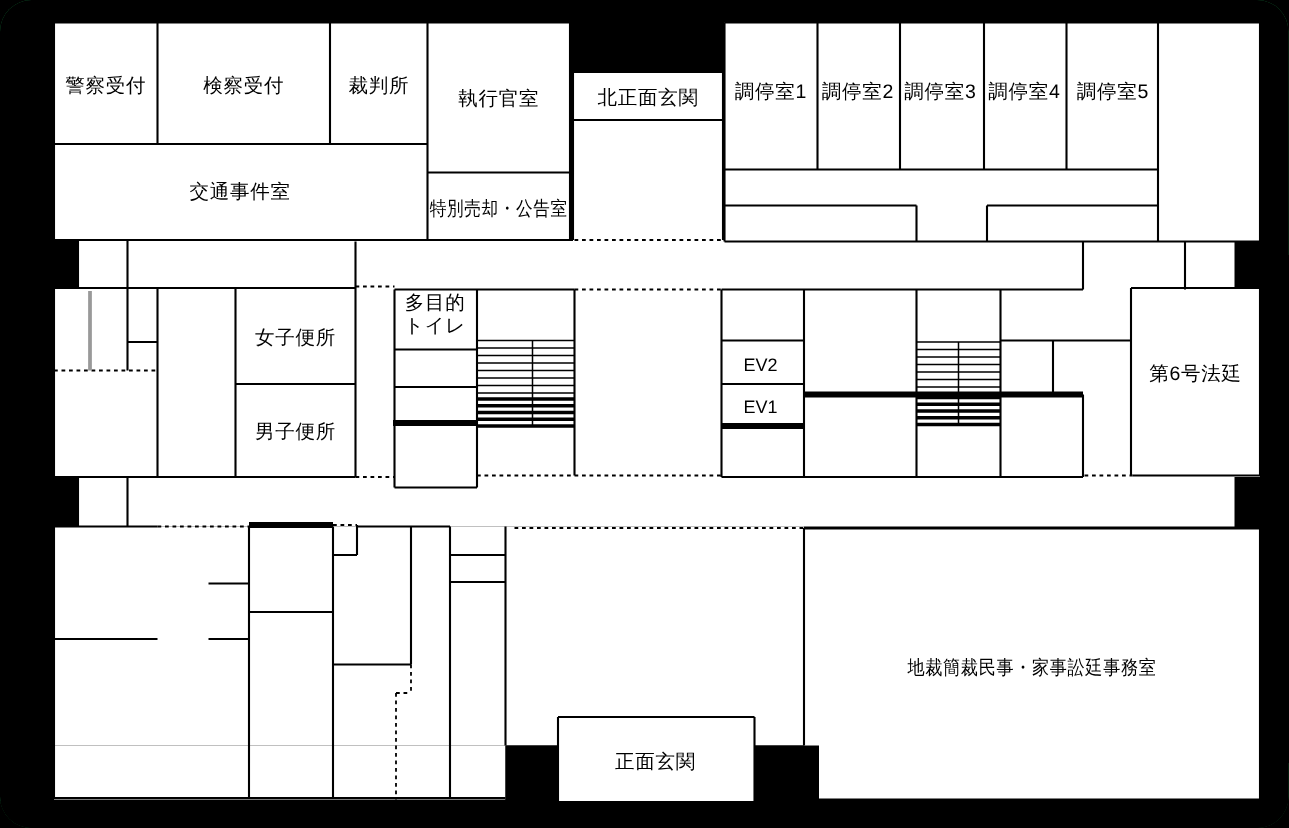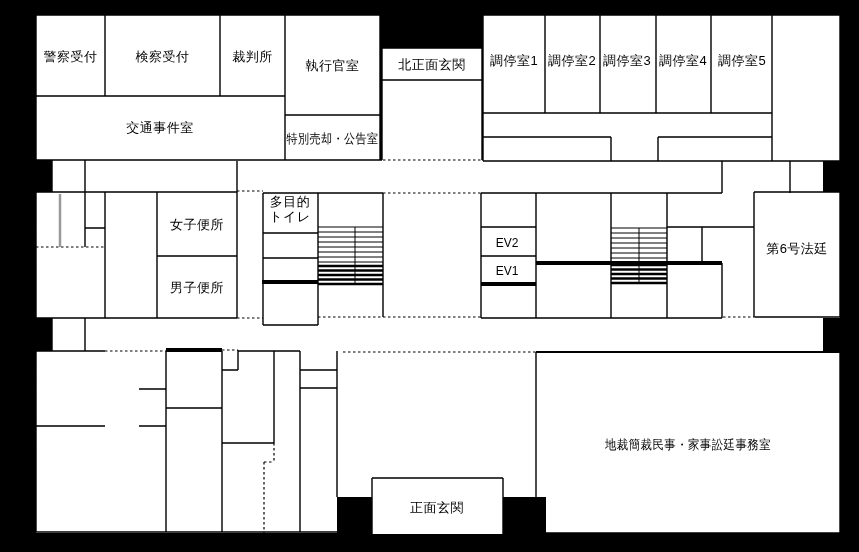--- a/index.html
+++ b/index.html
@@ -1,16 +1,16 @@
 <!DOCTYPE html>
 <html><head>
 <meta charset="utf-8">
 <style>
   html,body{margin:0;padding:0;background:#000;}
-  #stage{position:relative;width:859px;height:552px;background:#15803d;overflow:hidden;}
+  #stage{position:relative;width:859px;height:552px;background:#15803d;overflow:hidden;border-radius:21px;}
   svg{display:block;}
   .lbl{font-family:"Liberation Sans","DejaVu Sans",sans-serif;font-size:13px;fill:#000;text-anchor:middle;letter-spacing:0.5px;}
   .lbl-sm{font-family:"Liberation Sans","DejaVu Sans",sans-serif;font-size:12px;fill:#000;text-anchor:middle;}
 </style>
 </head>
 <body>
 
 <div id="stage">
 <svg width="859" height="552" viewBox="0 0 859 552">
 

